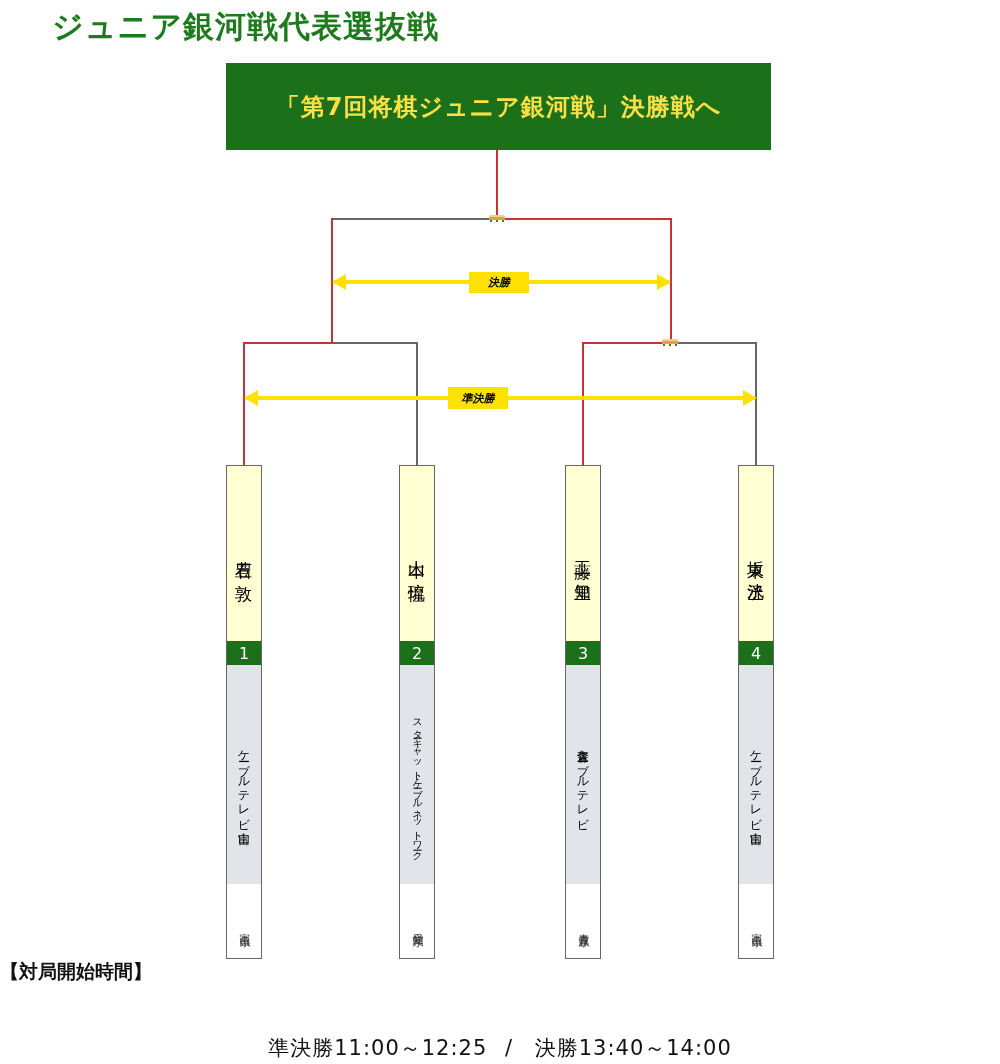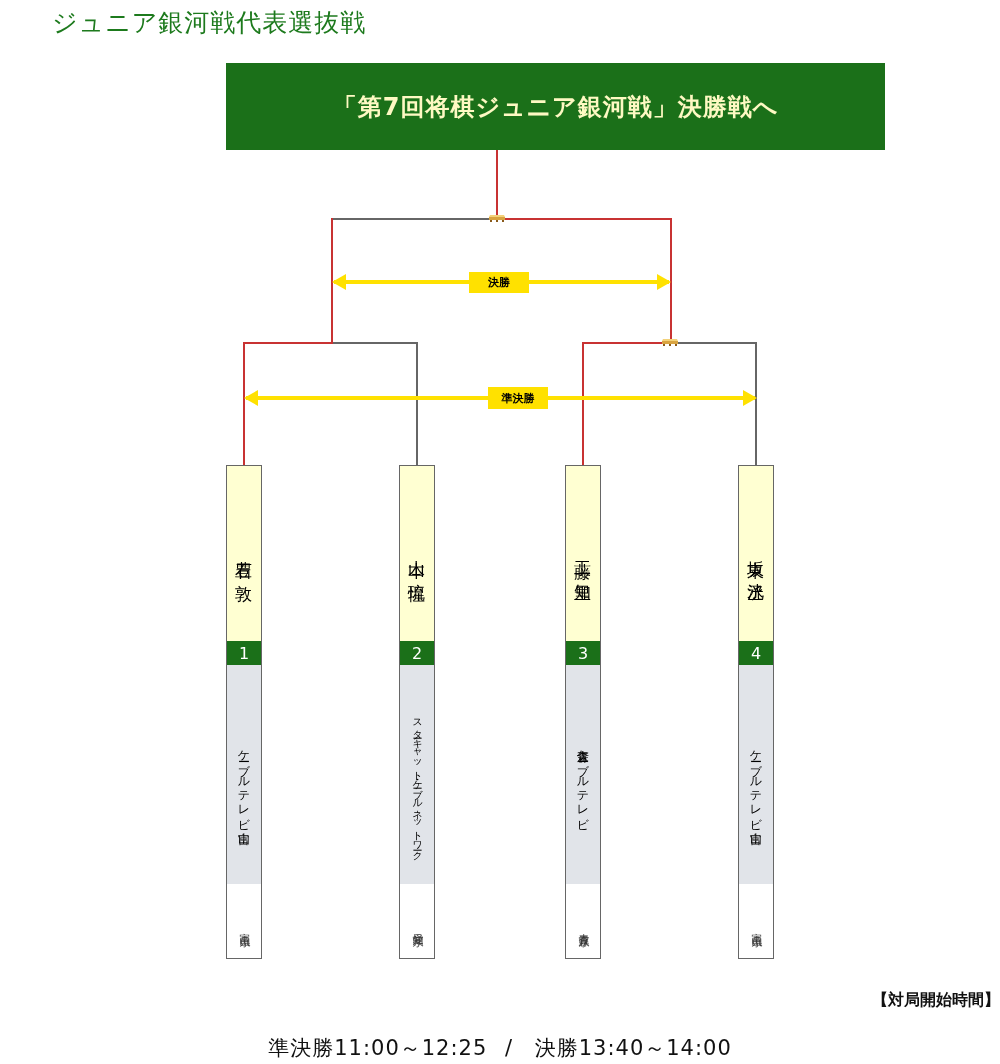--- a/index.html
+++ b/index.html
@@ -1,37 +1,37 @@
 <!DOCTYPE html>
 <html><head>
 <meta charset="utf-8">
 <style>
   html, body { margin: 0; padding: 0; background: #ffffff; }
   body { width: 1000px; height: 1064px; position: relative; overflow: hidden; font-family: "DejaVu Sans", "Liberation Sans", sans-serif; }
   .abs { position: absolute; }
-  .page-title { left: 52px; top: 6px; font-size: 25px; font-weight: normal; color: #1d7a1d; letter-spacing: 1px; white-space: nowrap; }
-  .banner { left: 226px; top: 63px; width: 659px; height: 87px; background: #1b7019; color: #fef9c3; font-size: 24px; font-weight: bold; display: flex; align-items: center; justify-content: center; letter-spacing: 1px; }
+  .page-title { left: 52px; top: 6px; font-size: 31px; font-weight: bold; color: #1d7a1d; letter-spacing: 1px; white-space: nowrap; }
+  .banner { left: 226px; top: 63px; width: 545px; height: 87px; background: #1b7019; color: #fde047; font-size: 24px; font-weight: bold; display: flex; align-items: center; justify-content: center; letter-spacing: 1px; }
   .ln { position: absolute; }
   .red { background: #c83232; }
   .gray { background: #666666; }
   .h { height: 2px; }
   .v { width: 2px; }
   .board { position: absolute; width: 18px; height: 10px; }
   .arrow { position: absolute; height: 4px; background: #ffe100; }
   .arrow .head-l, .arrow .head-r { position: absolute; top: -6px; width: 0; height: 0; border-top: 8px solid transparent; border-bottom: 8px solid transparent; }
   .arrow .head-l { left: -2px; border-right: 14px solid #ffe100; }
   .arrow .head-r { right: -2px; border-left: 14px solid #ffe100; }
-  .round-label { position: absolute; background: #ffe100; color: #000; font-size: 11px; font-weight: bold; display: flex; align-items: center; justify-content: center; }
+  .round-label { position: absolute; background: #ffe100; color: #000; font-size: 11px; font-weight: bold; display: flex; align-items: center; justify-content: center; font-style: italic; }
   .card { position: absolute; top: 465px; width: 34px; height: 492px; border: 1px solid #666; background: #fff; }
   .card .name { position: absolute; left: 0; top: 0; width: 34px; height: 175px; background: #ffffd2; writing-mode: vertical-rl; text-orientation: upright; font-size: 17px; color: #000; display: flex; align-items: flex-start; justify-content: center; padding-top: 14px; box-sizing: border-box; line-height: 34px; letter-spacing: 2px; }
   .card .seed { position: absolute; left: 0; top: 175px; width: 34px; height: 24px; background: #1b7019; color: #fff; font-size: 16px; display: flex; align-items: center; justify-content: center; }
   .card .team { position: absolute; left: 0; top: 199px; width: 34px; height: 219px; background: #e1e4e9; writing-mode: vertical-rl; text-orientation: upright; font-size: 12px; color: #000; display: flex; align-items: flex-start; justify-content: center; padding-top: 14px; box-sizing: border-box; line-height: 34px; }
   .card .team.compact { font-size: 10px; letter-spacing: -1px; padding-top: 16px; }
   .card .pref { position: absolute; left: 0; top: 418px; width: 34px; height: 74px; background: #fff; writing-mode: vertical-rl; text-orientation: upright; font-size: 11px; color: #333; display: flex; align-items: flex-start; justify-content: center; padding-top: 12px; box-sizing: border-box; line-height: 34px; letter-spacing: 2px; }
-  .schedule-title { left: 0; width: 1000px; top: 990px; text-align: right; font-size: 16px; font-weight: bold; color: #111; }
+  .schedule-title { left: 0; width: 1000px; top: 959px; text-align: left; font-size: 19px; font-weight: bold; color: #111; }
   .schedule-times { left: 0; width: 1000px; top: 1034px; text-align: center; font-size: 21px; color: #111; letter-spacing: 1px; white-space: nowrap; }
   .schedule-times span { display: inline-block; }
 </style>
 </head>
 <body>
 
 <div class="abs page-title">ジュニア銀河戦代表選抜戦</div>
 
 <div class="abs banner">
   <span>「第7回将棋ジュニア銀河戦」決勝戦へ</span>
@@ -76,21 +76,21 @@
 <div class="arrow" style="left:334px; top:280px; width:335px;">
   <span class="head-l"></span>
   <span class="head-r"></span>
 </div>
 <div class="round-label" style="left:469px; top:272px; width:60px; height:21px;">決勝</div>
 
 <div class="arrow" style="left:246px; top:396px; width:509px;">
   <span class="head-l"></span>
   <span class="head-r"></span>
 </div>
-<div class="round-label" style="left:488px; top:387px; width:60px; height:22px;">準決勝</div>
+<div class="round-label" style="left:448px; top:387px; width:60px; height:22px;">準決勝</div>
 
 <div class="card" style="left:226px;">
   <div class="name">豊石　敦</div>
   <div class="seed">1</div>
   <div class="team">ケーブルテレビ富山</div>
   <div class="pref">富山県</div>
 </div>
 
 <div class="card" style="left:399px;">
   <div class="name">山本　琉惺</div>

